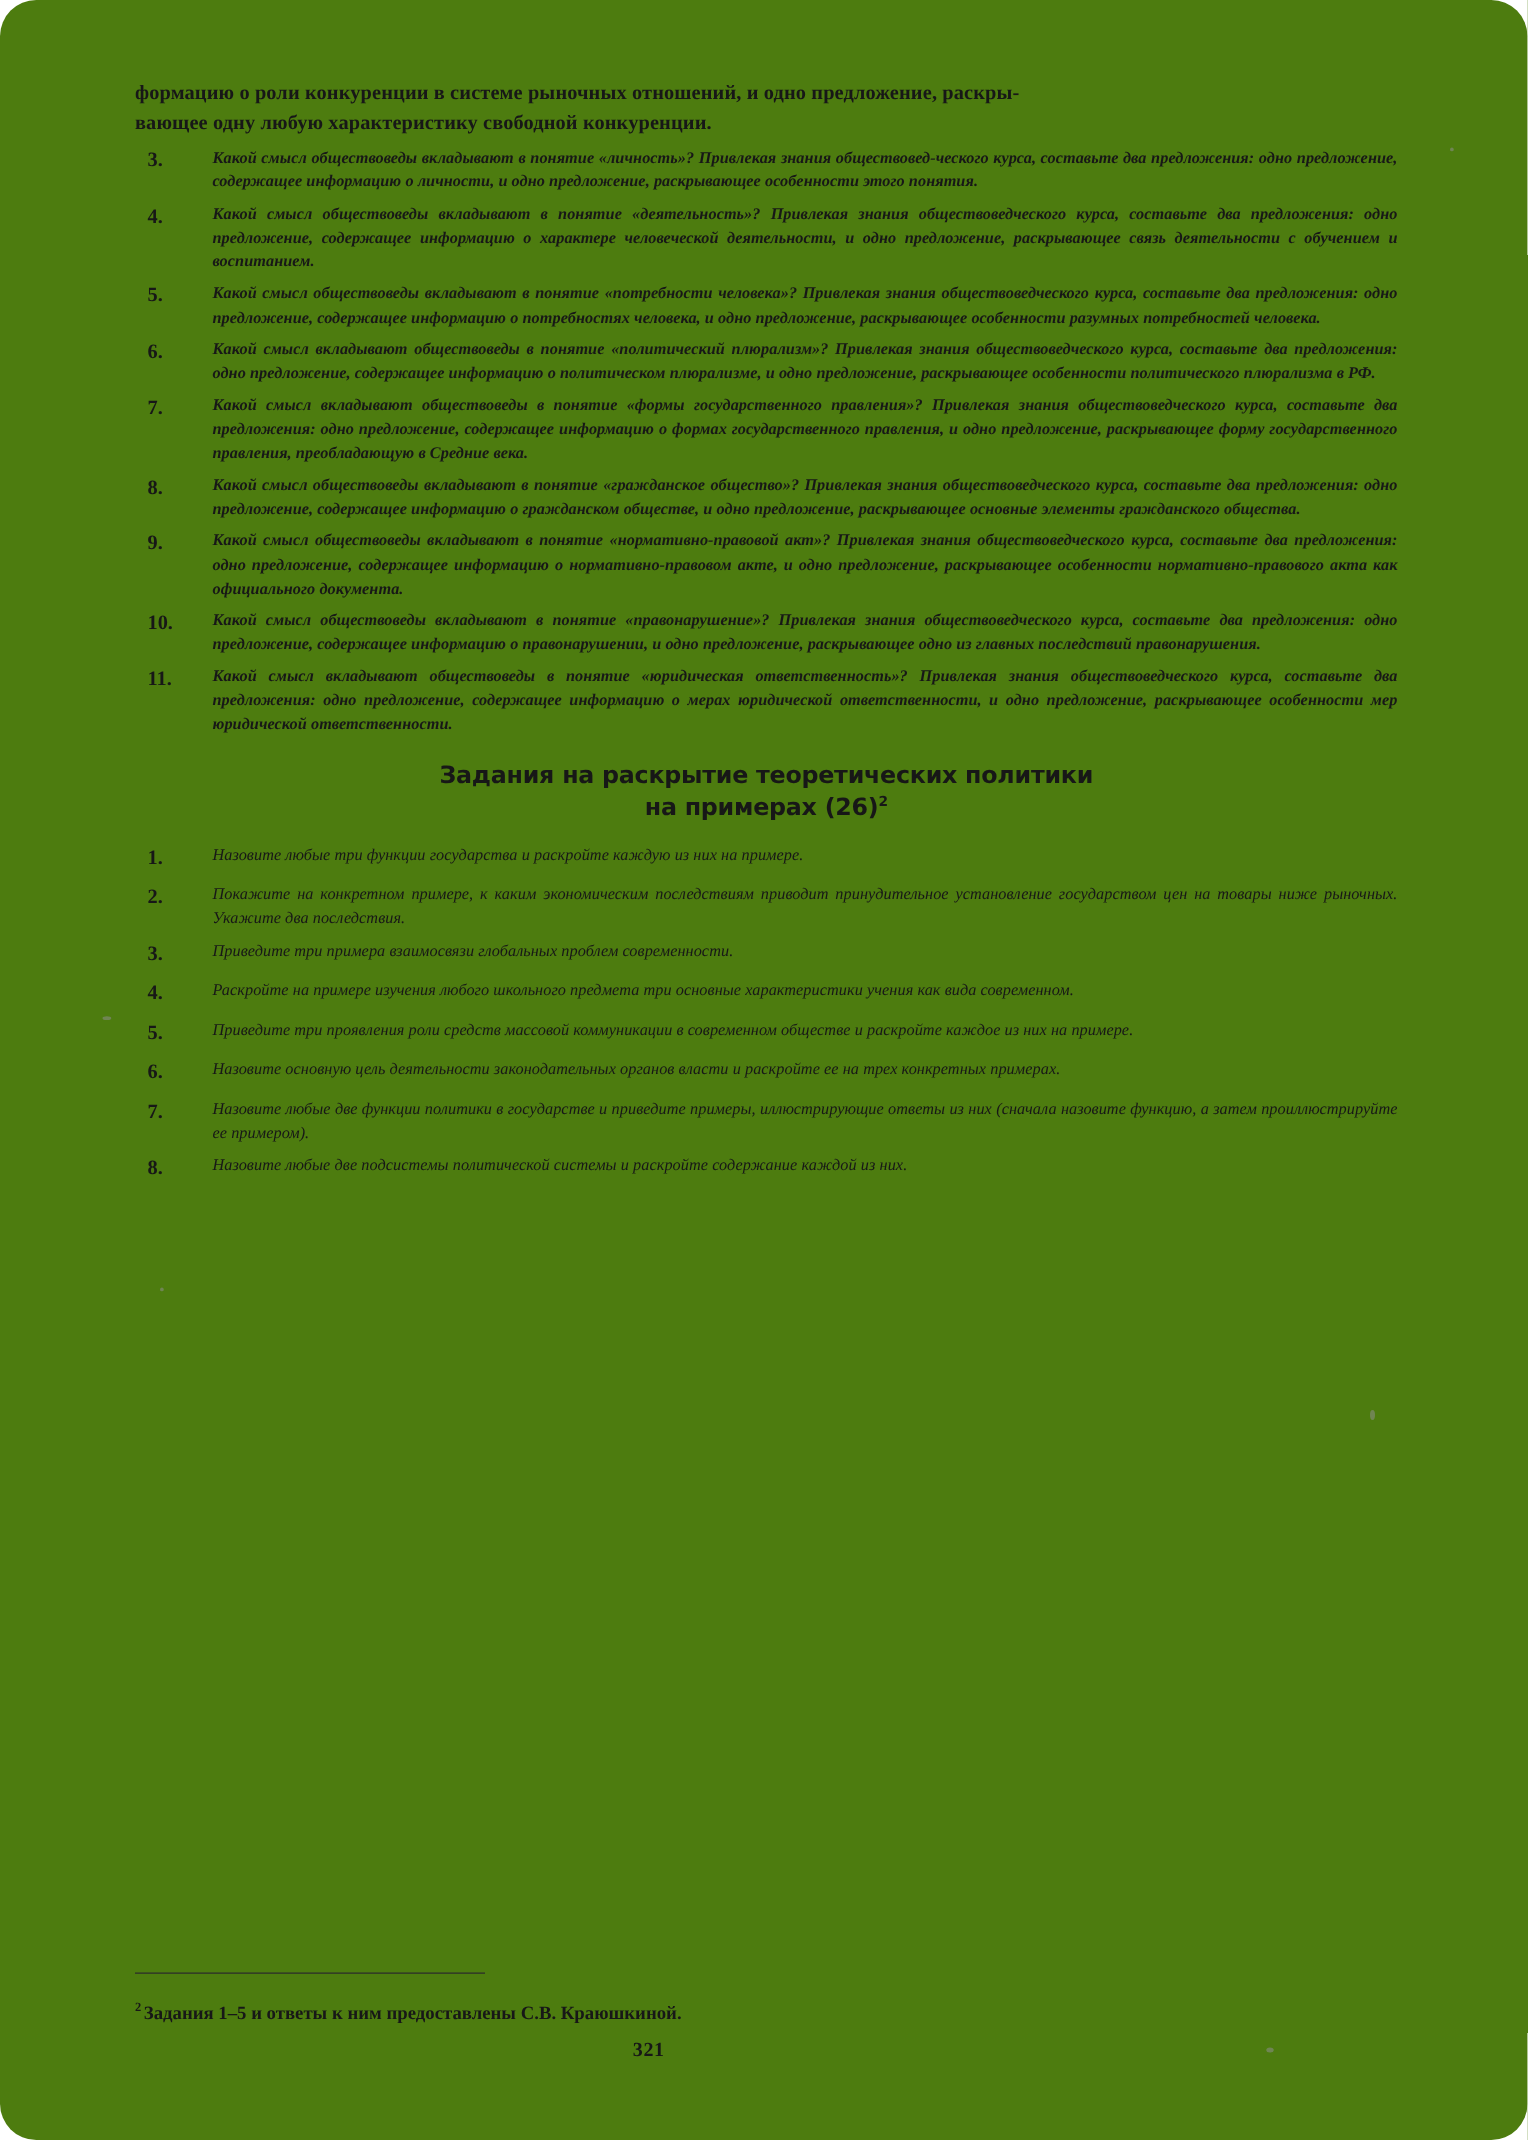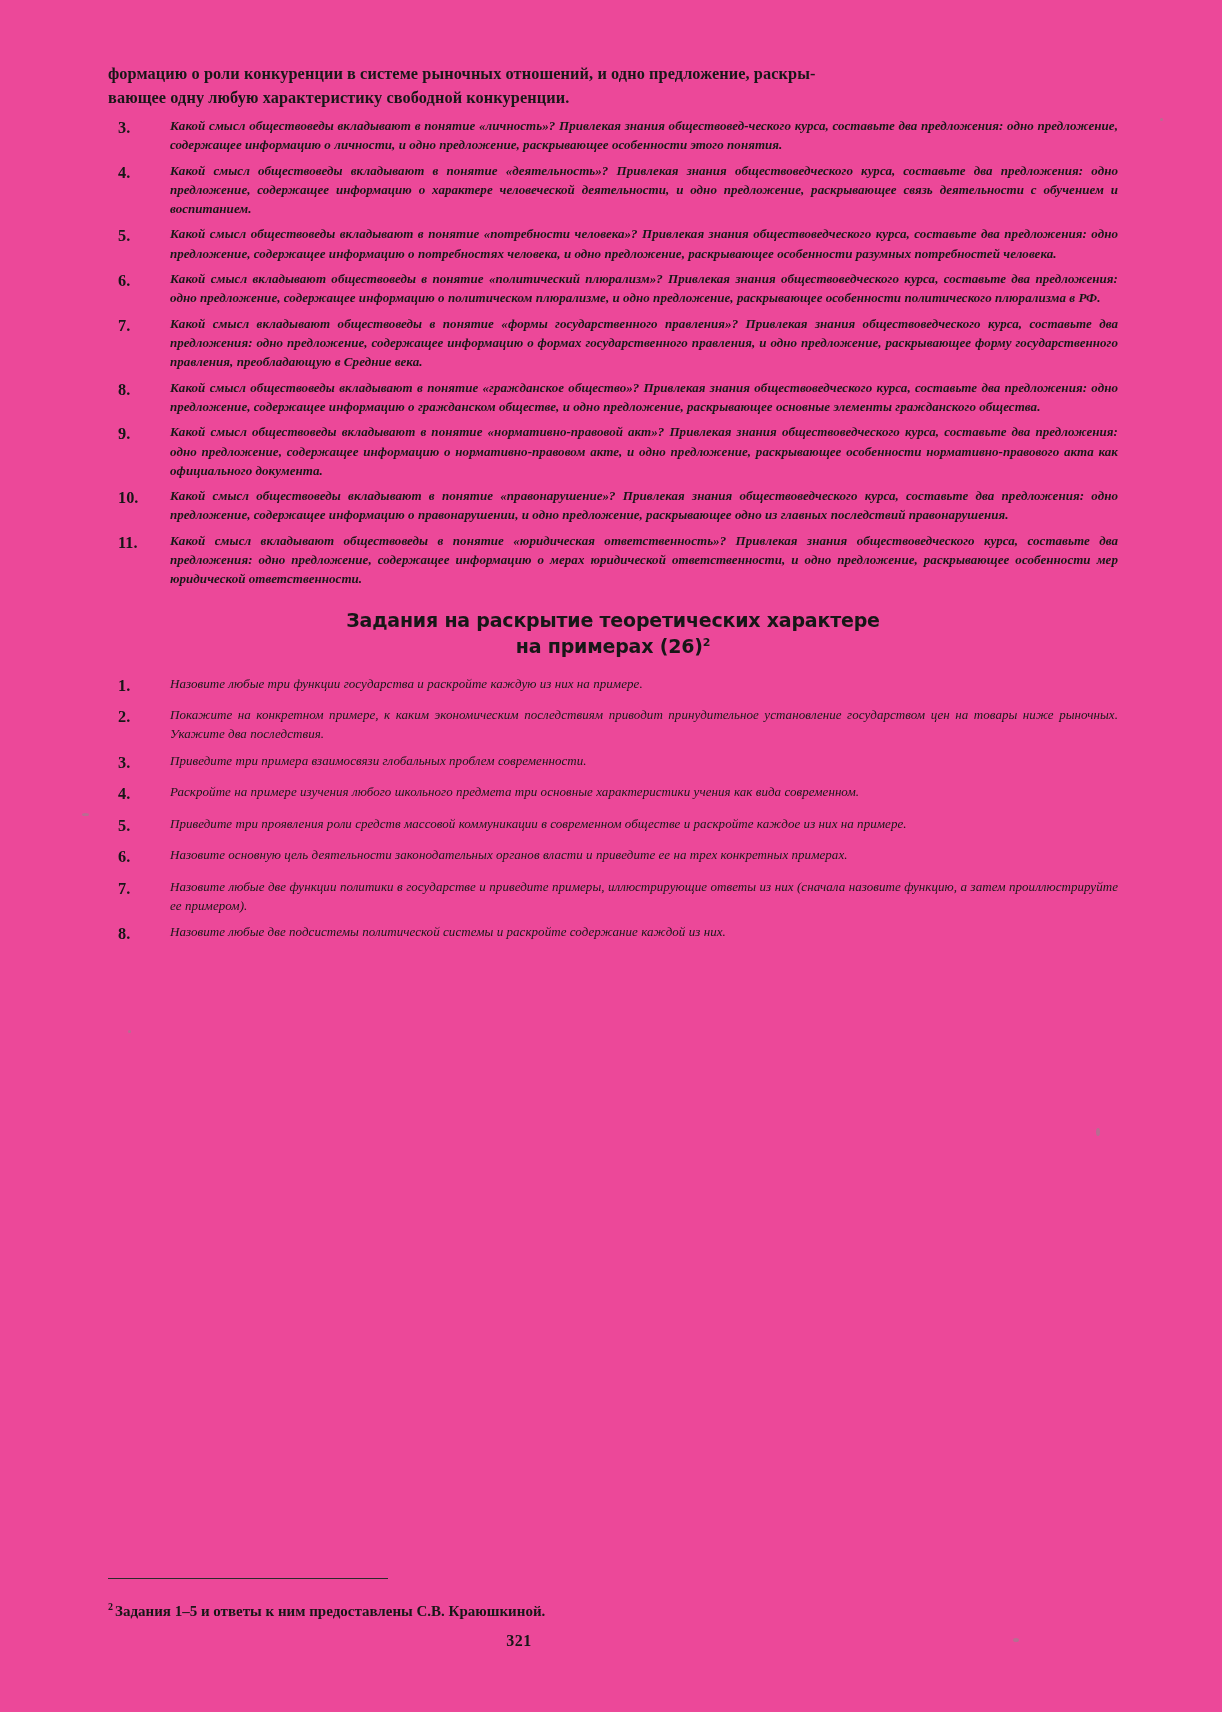--- a/index.html
+++ b/index.html
@@ -13,21 +13,22 @@
     font-family: "Liberation Serif", serif;
     color: #171717;
     position: relative;
     overflow: hidden;
   }
   .page {
     position: absolute;
     left: 0; top: 0;
     width: 1222px;
     height: 1712px;
-    background: #ec4899;
+    background: #4d7c0f;
+    border-radius: 29px;
   }
   .content {
     position: absolute;
     left: 108px;
     top: 62px;
     width: 1010px;
   }
   
   .cont-para {
     font-size: 16.3px;
@@ -172,21 +173,21 @@
         <span class="num">10.</span>
         <span class="qtext">Какой смысл обществоведы вкладывают в понятие «правонарушение»? Привлекая знания обществоведческого курса, составьте два предложения: одно предложение, содержащее информацию о правонарушении, и одно предложение, раскрывающее одно из главных последствий правонарушения.</span>
       </li>
       <li class="qitem">
         <span class="num">11.</span>
         <span class="qtext">Какой смысл вкладывают обществоведы в понятие «юридическая ответственность»? Привлекая знания обществоведческого курса, составьте два предложения: одно предложение, содержащее информацию о мерах юридической ответственности, и одно предложение, раскрывающее особенности мер юридической ответственности.</span>
       </li>
     </ol>
 
     <div class="section-head">
-      <span>Задания на раскрытие теоретических характере</span>
+      <span>Задания на раскрытие теоретических политики</span>
       <span class="l2"><span>на примерах (26)</span><sup>2</sup></span>
     </div>
 
     <ol class="qlist qlist2">
       <li class="qitem">
         <span class="num">1.</span>
         <span class="qtext">Назовите любые три функции государства и раскройте каждую из них на примере.</span>
       </li>
       <li class="qitem">
         <span class="num">2.</span>
@@ -199,21 +200,21 @@
       <li class="qitem">
         <span class="num">4.</span>
         <span class="qtext">Раскройте на примере изучения любого школьного предмета три основные характеристики учения как вида современном.</span>
       </li>
       <li class="qitem">
         <span class="num">5.</span>
         <span class="qtext">Приведите три проявления роли средств массовой коммуникации в современном обществе и раскройте каждое из них на примере.</span>
       </li>
       <li class="qitem">
         <span class="num">6.</span>
-        <span class="qtext">Назовите основную цель деятельности законодательных органов власти и приведите ее на трех конкретных примерах.</span>
+        <span class="qtext">Назовите основную цель деятельности законодательных органов власти и раскройте ее на трех конкретных примерах.</span>
       </li>
       <li class="qitem">
         <span class="num">7.</span>
         <span class="qtext">Назовите любые две функции политики в государстве и приведите примеры, иллюстрирующие ответы из них (сначала назовите функцию, а затем проиллюстрируйте ее примером).</span>
       </li>
       <li class="qitem">
         <span class="num">8.</span>
         <span class="qtext">Назовите любые две подсистемы политической системы и раскройте содержание каждой из них.</span>
       </li>
     </ol>

